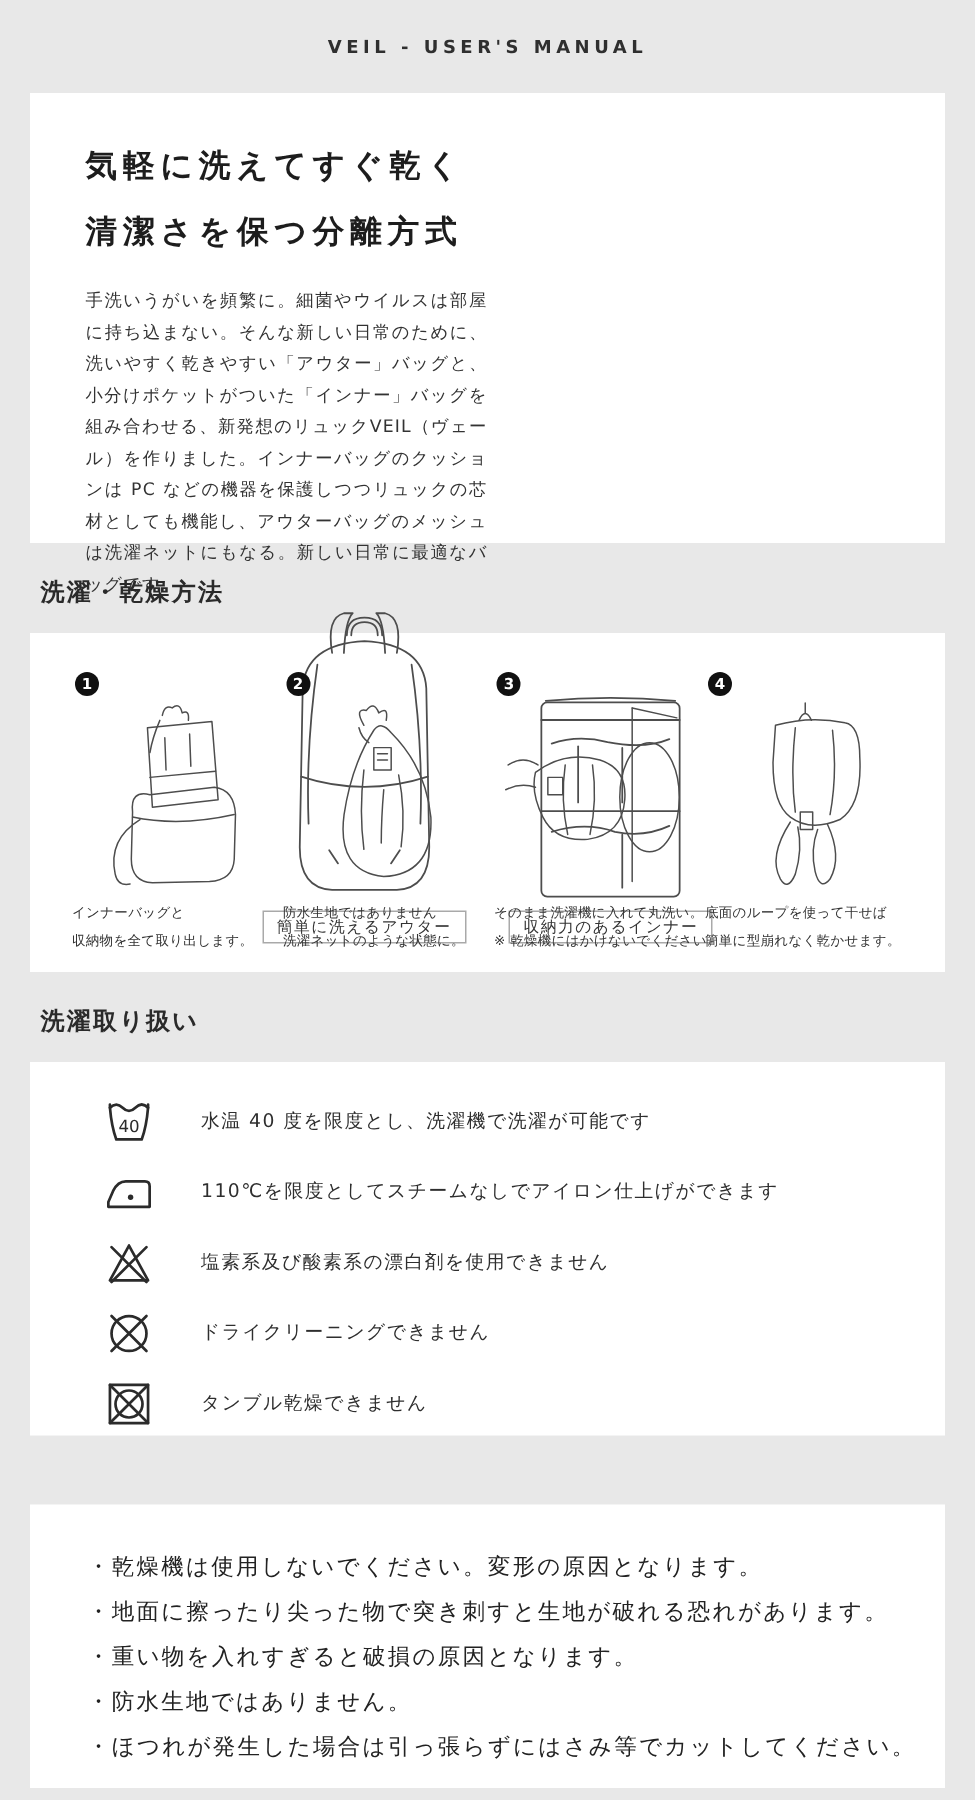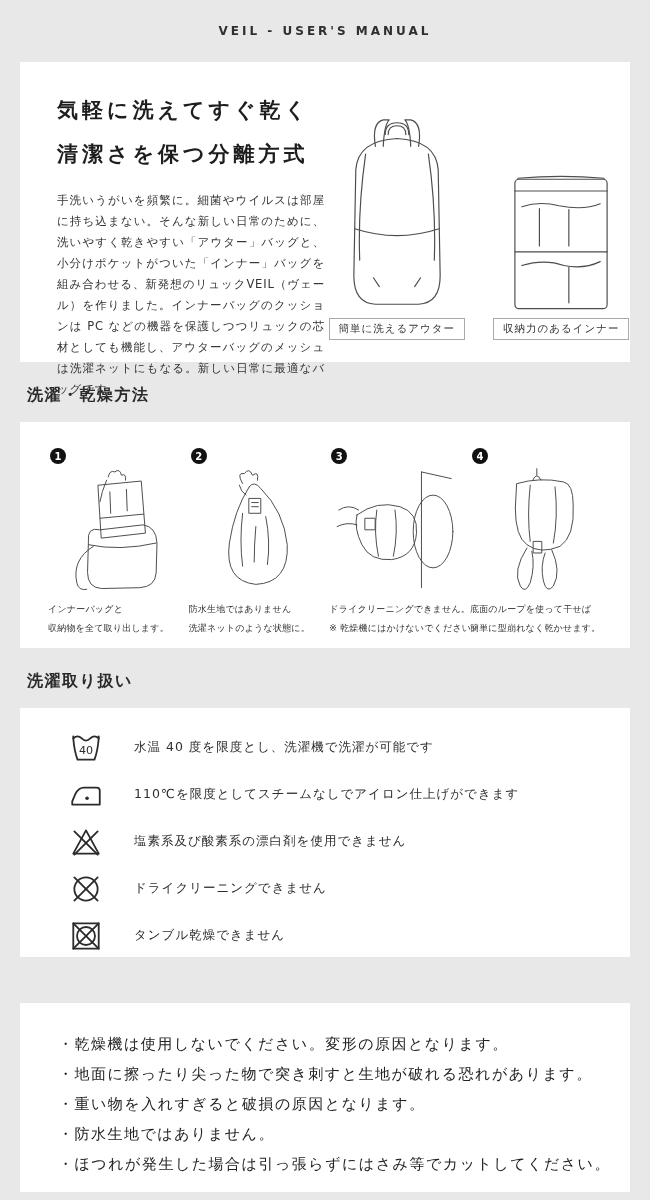--- a/index.html
+++ b/index.html
@@ -15,21 +15,21 @@
   
   .header{height:62px;display:flex;align-items:center;justify-content:center;}
   .header span{
     font-size:12px;font-weight:bold;letter-spacing:3px;color:#2f2f2f;
   }
 
   
   .card{background:#ffffff;margin:0 20px;box-sizing:border-box;}
 
   
-  .intro-card{height:300px;display:flex;padding:0;}
+  .intro-card{height:300px;display:flex;padding:0;flex-direction:column;}
   .intro-left{width:308px;padding:26px 0 0 37px;box-sizing:border-box;}
   .intro-title{
     margin:0 0 14px 0;font-size:21px;line-height:44px;letter-spacing:4px;
     font-weight:bold;color:#1d1d1d;white-space:nowrap;
   }
   .intro-body{
     margin:6px 0 0 0;width:268px;font-size:11.5px;line-height:21px;
     letter-spacing:0.8px;text-align:justify;color:#333;
   }
   .intro-figures{flex:1;display:flex;align-items:flex-end;justify-content:center;gap:28px;padding-bottom:22px;}
@@ -181,21 +181,21 @@
           <ellipse cx="116" cy="78" rx="24" ry="44"></ellipse>
           <path d="M24,58 Q48,40 76,48 Q98,55 96,80 Q94,108 66,112 Q40,114 30,94 Q20,74 24,58 Z"></path>
           <path d="M48,52 Q44,80 50,108"></path>
           <path d="M70,52 Q74,80 68,108"></path>
           <rect x="34" y="62" width="12" height="14"></rect>
           <path d="M2,52 Q14,44 26,52"></path>
           <path d="M0,72 Q12,66 24,70"></path>
         </svg>
       </div>
       <p class="step-cap">
-        <span>ドライクリーニングできません。</span><br>
+        <span>そのまま洗濯機に入れて丸洗い。</span><br>
         <span>※ 乾燥機にはかけないでください。</span>
       </p>
     </div>
 
     <div class="step">
       <span class="badge">4</span>
       <div class="step-art">
         <svg class="art" width="124" height="124" viewBox="0 0 130 150">
           <path d="M66,2 L66,10"></path>
           <path d="M61,16 Q66,5 71,16"></path>

